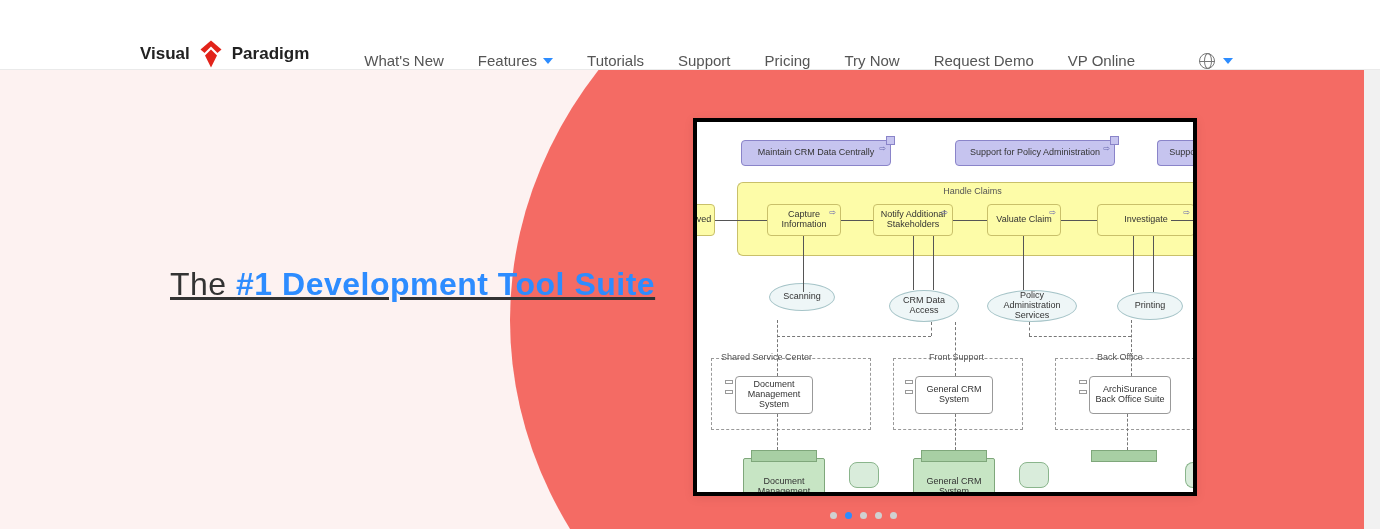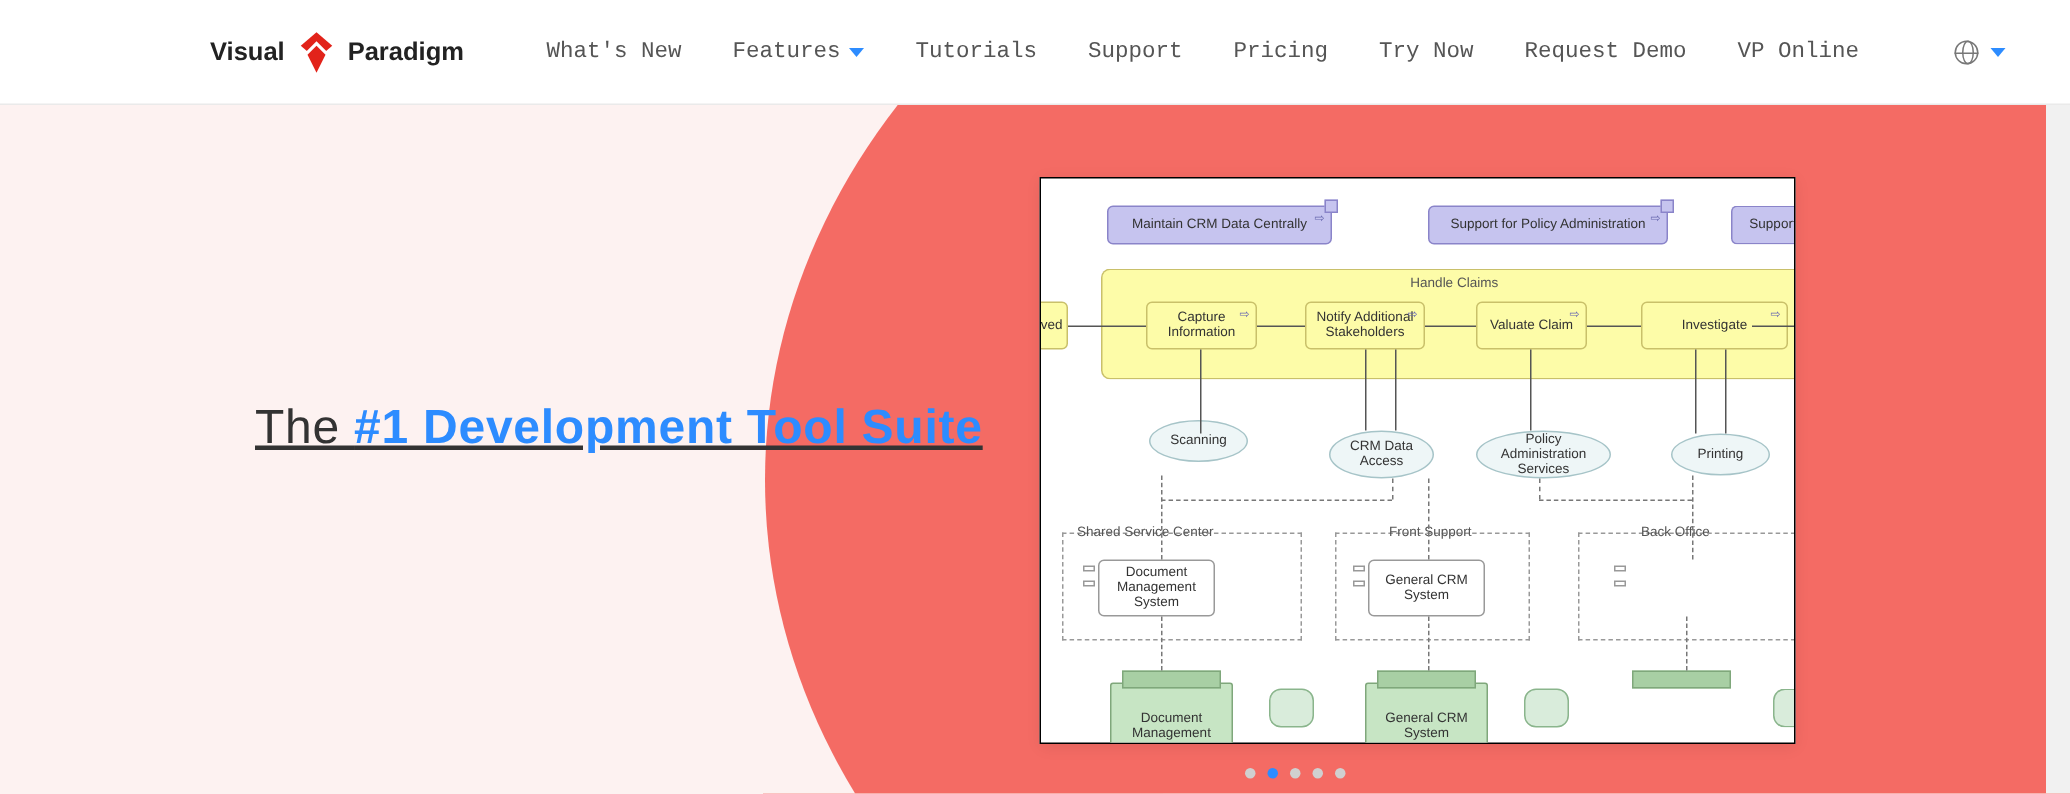--- a/index.html
+++ b/index.html
@@ -3,46 +3,46 @@
 <meta charset="utf-8">
 <style>
   * { margin: 0; padding: 0; box-sizing: border-box; }
   body { font-family: -apple-system, BlinkMacSystemFont, "Segoe UI", Helvetica, Arial, sans-serif; color:#333; background:#fff; }
   .page { width:1380px; height:529px; position:relative; overflow:hidden; }
   
   .scrollbar { position:absolute; right:0; top:0; width:16px; height:100%; background:#f1f1f1; }
   .scrollbar-thumb { position:absolute; top:0; left:2px; width:12px; height:60px; background:#c1c1c1; border-radius:2px; }
 
   
-  .header { height:70px; border-bottom:1px solid #eaeaea; display:flex; align-items:center; padding:0 40px 0 140px; position:relative; z-index:10; background:#fff; }
+  .header { height:70px; border-bottom:1px solid #eaeaea; display:flex; align-items:flex-end; padding:0 40px 0 140px; position:relative; z-index:10; background:#fff; }
   .logo { display:flex; align-items:center; gap:6px; margin-right:55px; }
   .logo-mark { width:30px; height:30px; position:relative; }
   .logo-mark svg { width:30px; height:30px; }
   .logo-text { font-weight:700; font-size:17px; color:#222; }
   .nav { display:flex; align-items:center; gap:34px; }
-  .nav-item { font-size:15px; color:#555; cursor:pointer; display:flex; align-items:center; gap:6px; white-space:nowrap;font-family:Liberation Mono, monospace; }
+  .nav-item { font-size:15px; color:#555; cursor:pointer; display:flex; align-items:center; gap:6px; white-space:nowrap; }
   .caret { width:0; height:0; border-left:5px solid transparent; border-right:5px solid transparent; border-top:6px solid #2d8cff; display:inline-block; }
   .globe { width:16px; height:16px; border:1.5px solid #777; border-radius:50%; position:relative; display:inline-block; }
   .globe::before{ content:""; position:absolute; left:50%; top:-1px; bottom:-1px; width:6px; margin-left:-3px; border:1.5px solid #777; border-radius:50%; }
   .globe::after{ content:""; position:absolute; top:50%; left:-1px; right:-1px; height:0; border-top:1.5px solid #777; }
   .lang { display:flex; align-items:center; gap:8px; margin-left:30px; cursor:pointer; }
 
   
   .hero { position:relative; height:459px; background:#fdf2f1; overflow:hidden; }
   .blob { position:absolute; top:-200px; right:-180px; width:1050px; height:900px; background:#f46b64; border-radius:50%; }
   .blob-light { position:absolute; top:-250px; right:-180px; width:960px; height:800px; background:#fbd8d5; border-radius:50%; }
 
   .hero-text { position:absolute; left:170px; top:195px; width:520px; z-index:5;text-decoration:underline; }
   .hero-title { font-size:32px; font-weight:500; color:#333; margin-bottom:6px; letter-spacing:0.5px; line-height:1.2; }
   .hero-title .highlight { color:#2d8cff; font-weight:600; }
   .hero-sub { font-size:18px; color:#444; margin-bottom:22px; }
   .hero-body { font-size:15px; color:#666; line-height:1.7; }
 
   
-  .diagram { position:absolute; top:48px; left:693px; width:504px; height:378px; background:#fff; border:1px solid #000000; z-index:6; box-shadow:0 2px 10px rgba(0,0,0,0.08); overflow:hidden; }
+  .diagram { position:absolute; top:48px; left:693px; width:504px; height:378px; background:#fff; border:4px solid #000000; z-index:6; box-shadow:0 2px 10px rgba(0,0,0,0.08); overflow:hidden; }
   .diag-inner{ position:relative; width:100%; height:100%; font-size:9px; color:#333; }
   .box{ position:absolute; border:1px solid #8a8abf; border-radius:4px; display:flex; align-items:center; justify-content:center; text-align:center; padding:2px 4px; line-height:1.1; }
   .purple{ background:#c6c4ef; border-color:#8a84c9; }
   .yellow{ background:#fdfca8; border-color:#c9c06a; }
   .oval{ border-radius:50%/50%; background:#eef6f7; border-color:#a6c4c8; }
   .feed{ background:#fff; border-color:#999; }
   .titlebox{ position:absolute; font-size:9px; color:#555; }
   .dashgrp{ position:absolute; border:1px dashed #999; }
   .green{ background:#c7e5c4; border-color:#7fa77b; }
   .ovalsm{ border-radius:8px; background:#d9ecdb; border-color:#8ab58c; }
@@ -175,20 +175,21 @@
         <div class="titlebox" style="left:232px; top:230px;">Front Support</div>
         <div class="dashgrp" style="left:358px; top:236px; width:150px; height:72px; border-right:none;"></div>
         <div class="titlebox" style="left:400px; top:230px;">Back Office</div>
 
         <div class="box feed" style="left:38px;  top:254px; width:78px; height:38px;">Document Management System</div>
         <div style="position:absolute; left:28px; top:258px; width:8px; height:4px; border:1px solid #999;"></div>
         <div style="position:absolute; left:28px; top:268px; width:8px; height:4px; border:1px solid #999;"></div>
         <div class="box feed" style="left:218px; top:254px; width:78px; height:38px;">General CRM System</div>
         <div style="position:absolute; left:208px; top:258px; width:8px; height:4px; border:1px solid #999;"></div>
         <div style="position:absolute; left:208px; top:268px; width:8px; height:4px; border:1px solid #999;"></div>
+        <div class="box feed" style="left:392px; top:254px; width:82px; height:38px;">ArchiSurance Back Office Suite</div>
         <div style="position:absolute; left:382px; top:258px; width:8px; height:4px; border:1px solid #999;"></div>
         <div style="position:absolute; left:382px; top:268px; width:8px; height:4px; border:1px solid #999;"></div>
 
         <div class="dashed" style="left:80px;  top:198px; height:56px; position:absolute;"></div>
         <div class="dashed" style="left:258px; top:200px; height:54px; position:absolute;"></div>
         <div class="dashed" style="left:434px; top:198px; height:56px; position:absolute;"></div>
 
         <div class="dashedH" style="left:80px; top:214px; width:154px; position:absolute;"></div>
         <div class="dashed" style="left:234px; top:200px; height:14px; position:absolute;"></div>
         <div class="dashedH" style="left:332px; top:214px; width:102px; position:absolute;"></div>

